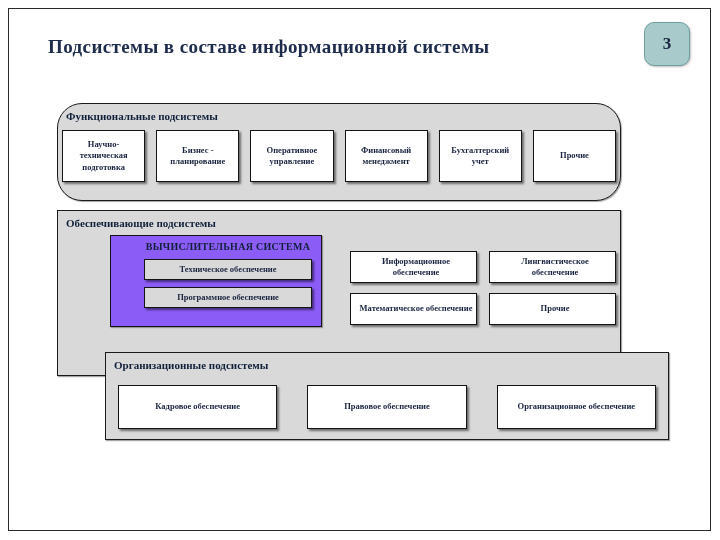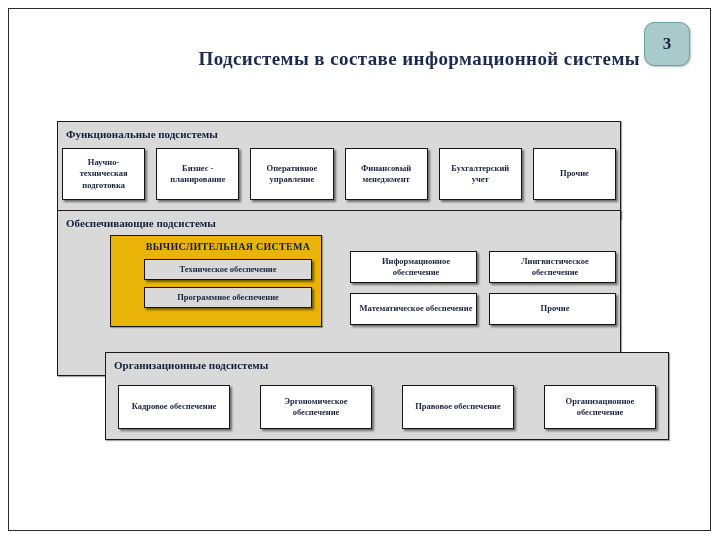--- a/index.html
+++ b/index.html
@@ -1,39 +1,39 @@
 <!DOCTYPE html>
 <html><head>
 <meta charset="utf-8">
 <style>
   html,body{margin:0;padding:0;background:#fff;}
   .slide{position:relative;width:720px;height:540px;background:#ffffff;overflow:hidden;
          font-family:"Liberation Serif","DejaVu Serif",serif;color:#1a2440;}
   .frame{position:absolute;left:8px;top:8px;right:9px;bottom:9px;border:1.5px solid #2b2b2b;pointer-events:none;}
-  .title{position:absolute;left:48px;top:36px;width:580px;margin:12px;
-         font-size:19px;font-weight:bold;color:#1d2b4c;letter-spacing:0.4px;text-align:right;}
+  .title{position:absolute;left:48px;top:36px;width:580px;margin:0;
+         font-size:19px;font-weight:bold;color:#1d2b4c;letter-spacing:0.4px;}
   .page-badge{position:absolute;top:22px;right:30px;width:44px;height:42px;
          background:#a9caca;border:1px solid #6e9e9e;border-radius:10px;
          display:flex;align-items:center;justify-content:center;
          font-size:17px;font-weight:bold;color:#15233f;box-shadow:1px 1px 2px rgba(0,0,0,0.25);}
   .section{position:absolute;left:57px;width:564px;background:#d9d9d9;
          border:1px solid #1a1a1a;box-shadow:1px 1px 1px rgba(0,0,0,0.35);box-sizing:border-box;}
   .section-header{padding:6px 0 0 8px;font-size:11px;font-weight:bold;color:#10203a;}
-  .sec-functional{top:121px;height:98px;}
+  .sec-functional{top:103px;height:98px;border-radius:25px;}
   .sec-supporting{top:210px;height:166px;}
   .sec-organizational{top:352px;height:88px;margin-left:48px;}
   .box{background:#ffffff;border:1px solid #141414;box-shadow:2px 2px 2px rgba(0,0,0,0.5);
        display:flex;align-items:center;justify-content:center;text-align:center;
        font-weight:bold;font-size:8.5px;line-height:1.3;color:#1a2440;
        padding:2px 3px;box-sizing:border-box;}
   .gray-box{background:#d9d9d9;}
   .func-row{display:flex;gap:11px;margin-top:8px;padding:0 4px;}
   .func-row .box{flex:1;height:52px;}
   .comp-box{position:absolute;left:52px;top:24px;width:212px;height:92px;
-       background:#eab308;border:1px solid #141414;box-sizing:border-box;
+       background:#8b5cf6;border:1px solid #141414;box-sizing:border-box;
        box-shadow:1px 1px 1px rgba(0,0,0,0.3);padding-left:24px;}
   .comp-title{text-align:center;padding-top:5px;font-size:10px;font-weight:bold;
        letter-spacing:0.3px;color:#10203a;}
   .comp-box .gray-box{width:168px;height:21px;margin:7px auto 0;}
   .supp-grid{position:absolute;left:292px;top:40px;width:266px;
        display:grid;grid-template-columns:1fr 1fr;column-gap:12px;row-gap:10px;}
   .supp-grid .box{height:32px;padding-left:8px;}
   .org-row{display:flex;gap:30px;margin-top:14px;padding:0 12px;}
   .org-row .box{flex:1;height:44px;}
 </style>
@@ -75,18 +75,17 @@
       <div class="box">Лингвистическое обеспечение</div>
       <div class="box">Математическое обеспечение</div>
       <div class="box">Прочие</div>
     </div>
   </div>
 
   <div class="section sec-organizational">
     <div class="section-header">Организационные подсистемы</div>
     <div class="org-row">
       <div class="box">Кадровое обеспечение</div>
-      <div class="box">Эргономическое обеспечение</div>
       <div class="box">Правовое обеспечение</div>
       <div class="box">Организационное обеспечение</div>
     </div>
   </div>
 </div>
 
 </body></html>

